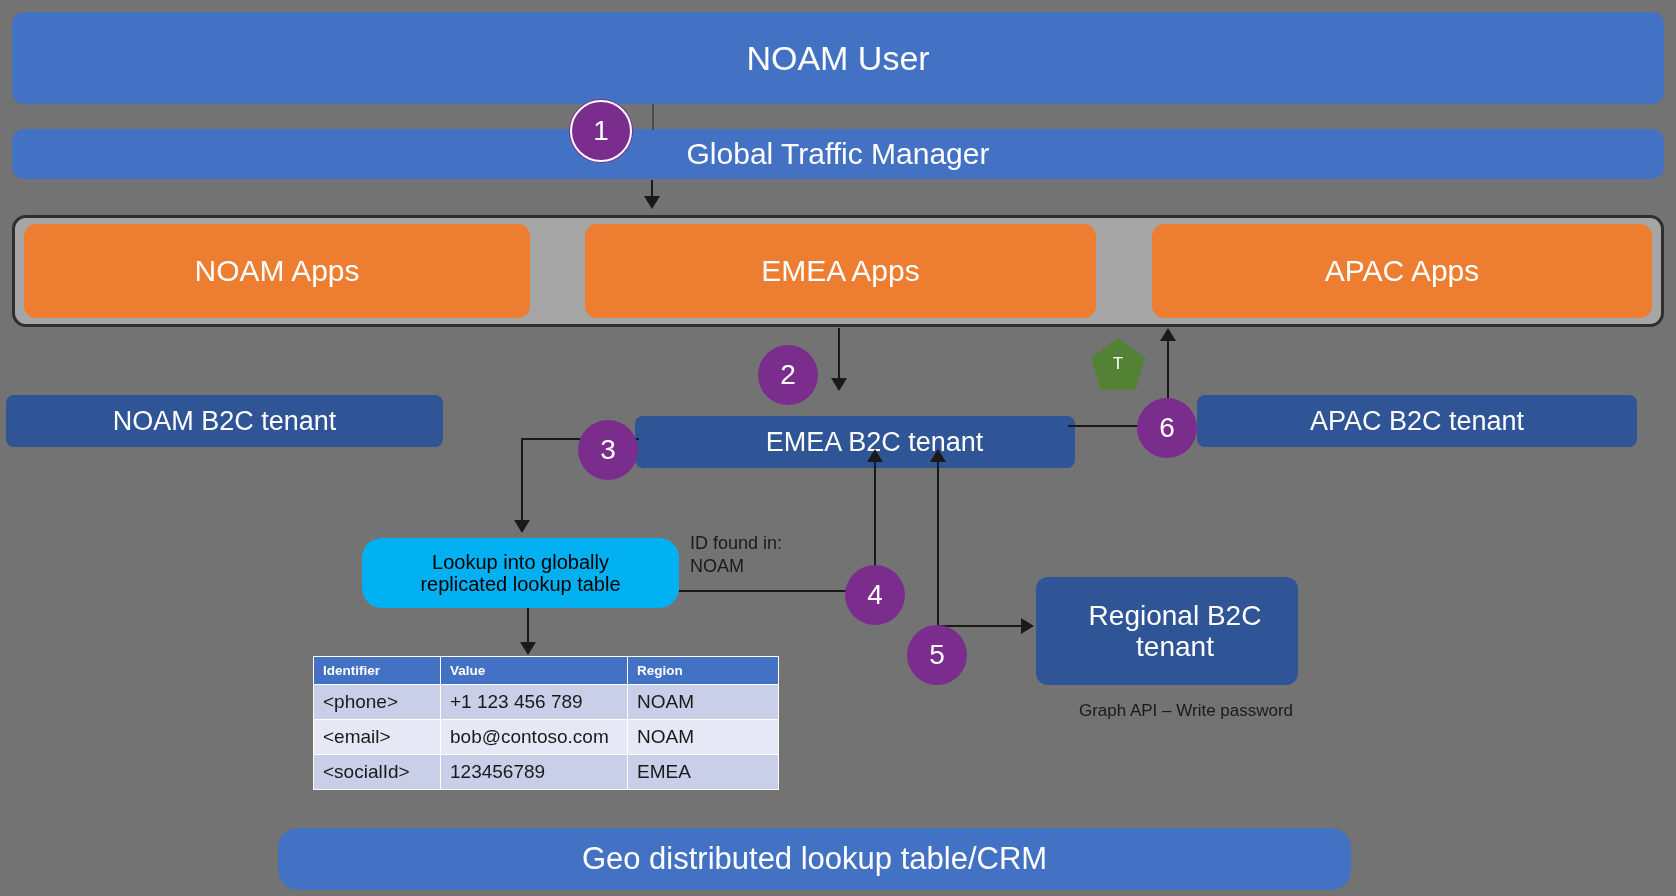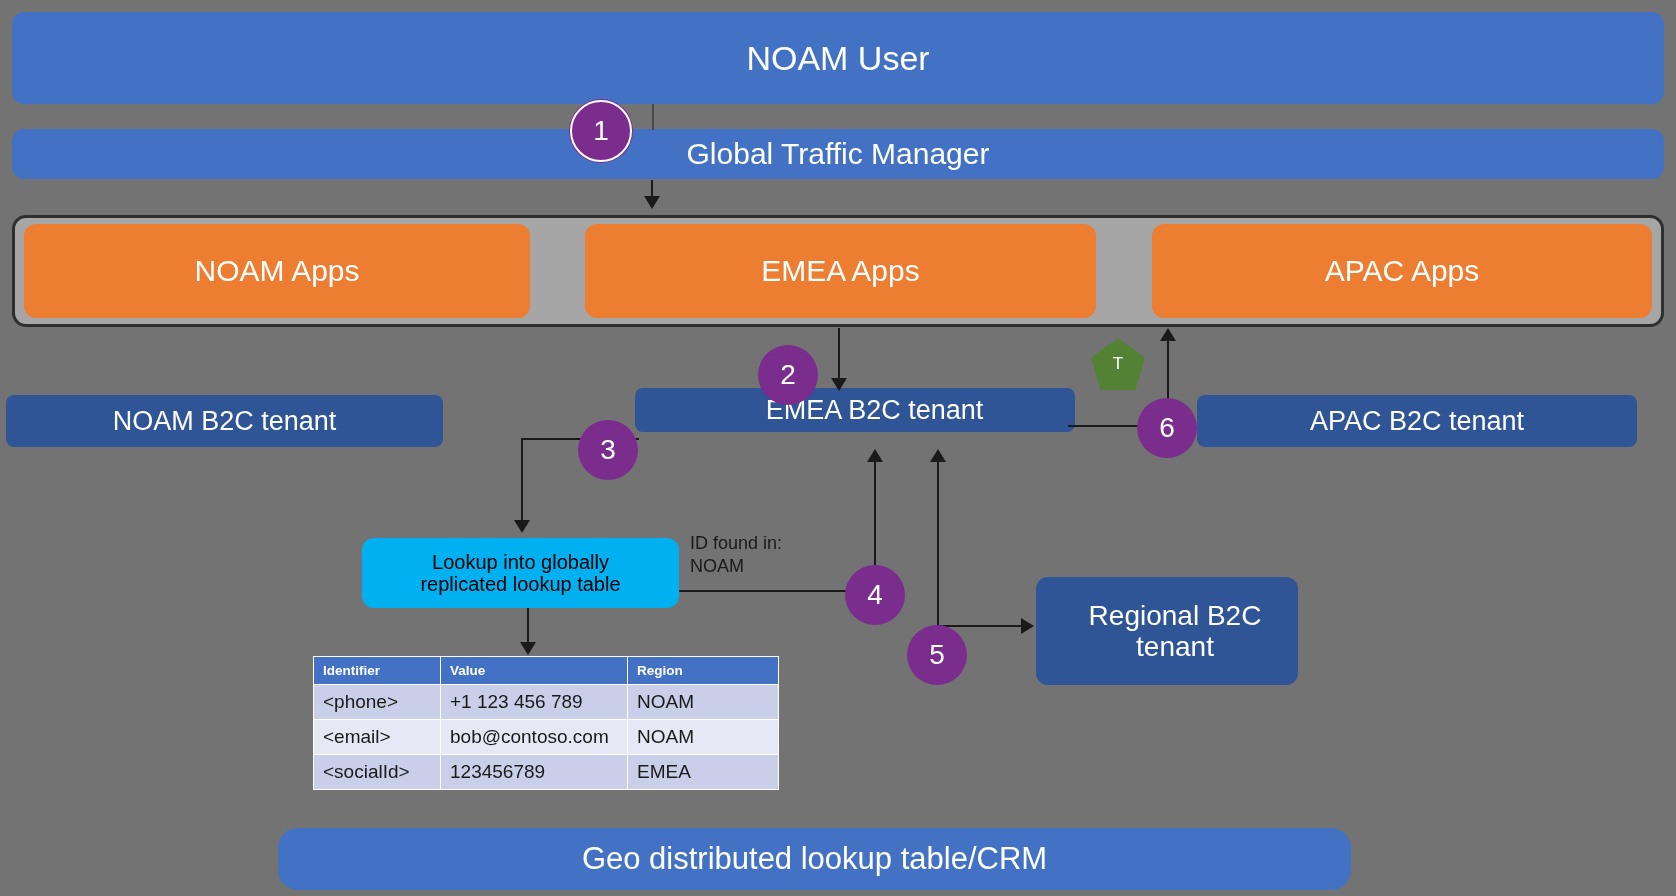--- a/index.html
+++ b/index.html
@@ -54,21 +54,21 @@
     background: #2F5597;
     border-radius: 8px;
   }
   .tenant-navy-lg {
     background: #2F5597;
     border-radius: 12px;
     padding-left: 16px;
   }
   .lookup-cyan {
     background: #00B0F0;
-    border-radius: 12px;
+    border-radius: 20px;
     color: #000000;
   }
 
   
   .badge {
     position: absolute;
     border-radius: 50%;
     background: #7B2D8E;
     color: #ffffff;
     display: flex;
@@ -217,21 +217,21 @@
   <div class="badge" style="left:1137px; top:398px; width:60px; height:60px;">
     <span>6</span>
   </div>
 
   <div class="line h" style="left:1068px; top:425px; width:100px;"></div>
 
   <div class="abs box tenant-navy" style="left:6px; top:395px; width:437px; height:52px; font-size:27px;">
     <span>NOAM B2C tenant</span>
   </div>
 
-  <div class="abs box tenant-navy" style="left:635px; top:388px; width:440px; height:44px; font-size:27px;padding-left:39px;">
+  <div class="abs box tenant-navy" style="left:635px; top:416px; width:440px; height:52px; font-size:27px;padding-left:39px;">
     <span>EMEA B2C tenant</span>
   </div>
 
   <div class="abs box tenant-navy" style="left:1197px; top:395px; width:440px; height:52px; font-size:27px;">
     <span>APAC B2C tenant</span>
   </div>
 
   <div class="line h" style="left:521px; top:438px; width:118px;"></div>
   <div class="line v" style="left:521px; top:438px; height:88px;"></div>
   <div class="arrow-down" style="left:514px; top:520px;"></div>
@@ -268,20 +268,21 @@
   <div class="arrow-right" style="left:1021px; top:618px;"></div>
 
   <div class="badge" style="left:907px; top:625px; width:60px; height:60px;">
     <span>5</span>
   </div>
 
   <div class="abs box tenant-navy-lg" style="left:1036px; top:577px; width:262px; height:108px; font-size:28px; flex-direction:column;">
     <span>Regional B2C tenant</span>
   </div>
 
+  <div class="caption" style="left:1036px; top:700px; width:300px; font-size:17px; text-align:center;">Graph API – Write password</div>
 
   <table class="lut" style="left:313px; top:656px;">
     <thead>
       <tr>
         <th style="width:108px;">Identifier</th>
         <th style="width:168px;">Value</th>
         <th style="width:132px;">Region</th>
       </tr>
     </thead>
     <tbody>

